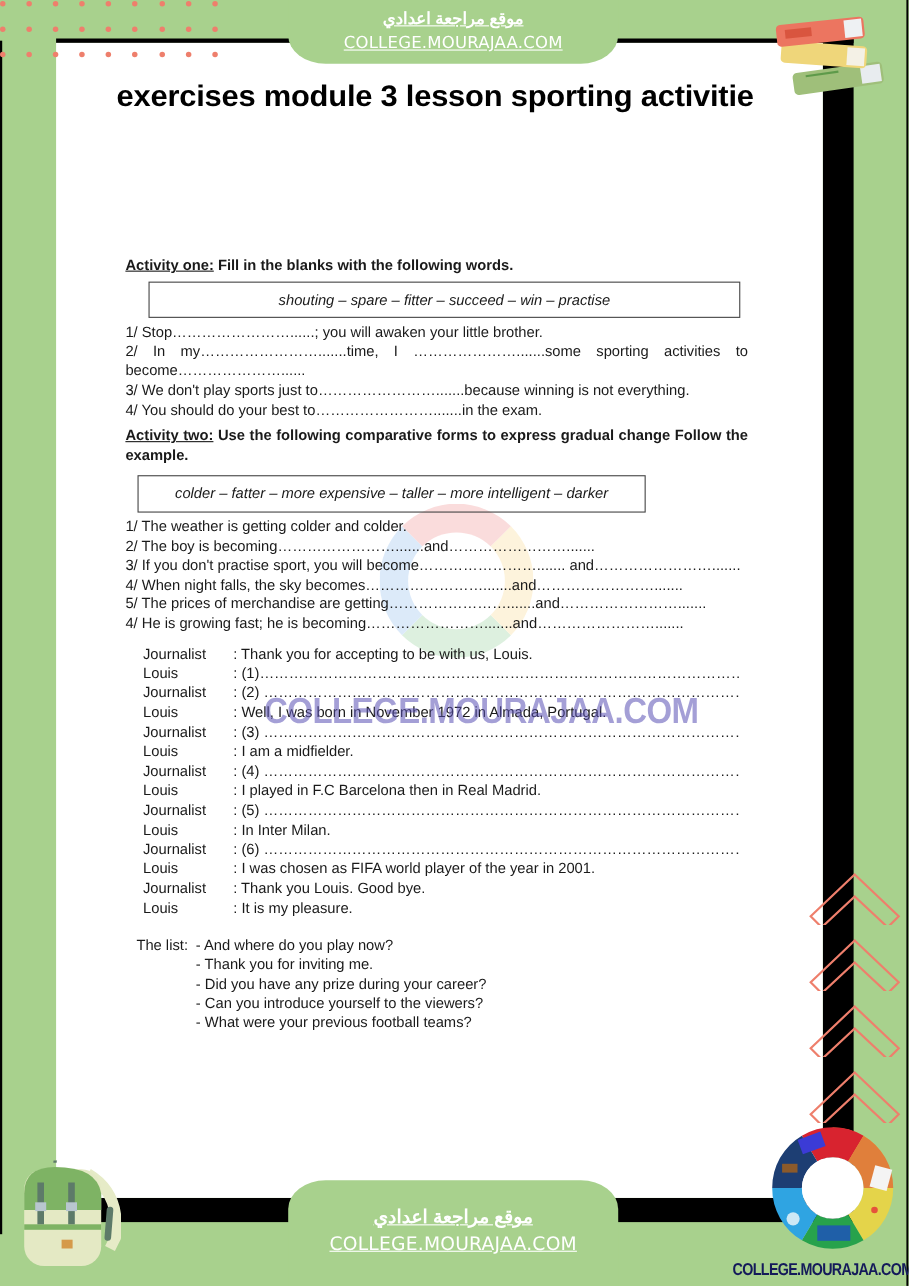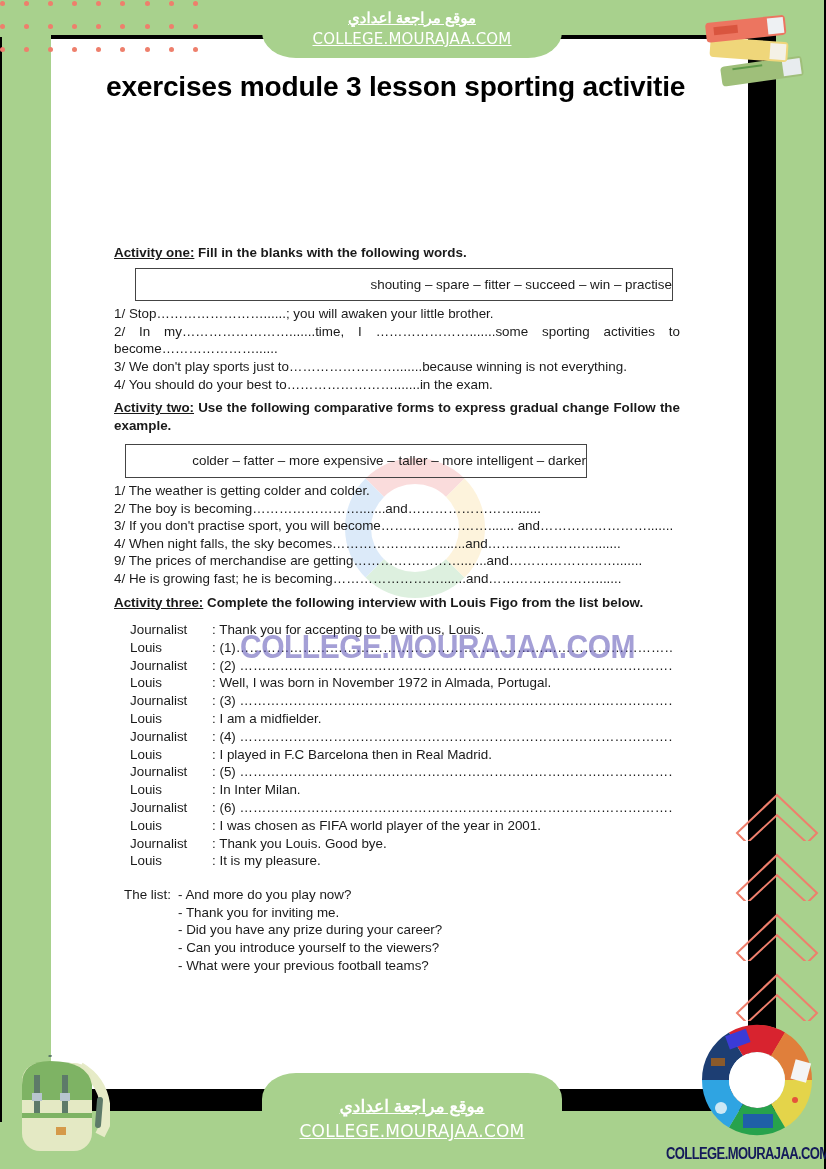--- a/index.html
+++ b/index.html
@@ -21,24 +21,24 @@
   .tab { position: absolute; background: #a8d18d; border-radius: 34px; text-align: center; color: #fff; }
   .tab-top { left: 262px; top: -30px; width: 300px; height: 88px; padding-top: 38px; border-radius: 0 0 34px 34px / 0 0 26px 26px; }
   .tab-bottom { left: 262px; top: 1073px; width: 300px; height: 110px; border-radius: 34px 34px 0 0 / 26px 26px 0 0; padding-top: 22px; }
   .tab .ar { font-family: Liberation Sans, sans-serif; font-size: 15px; font-weight: bold; text-decoration: underline; direction: rtl; line-height: 20px; }
   .tab .url { font-family: "DejaVu Sans", sans-serif; font-size: 15px; text-decoration: underline; letter-spacing: 0.2px; line-height: 22px; }
   .tab-bottom .ar { font-size: 17px; line-height: 24px; }
   .tab-bottom .url { font-size: 17px; line-height: 24px; }
 
   .doc-title { position: absolute; left: 106px; top: 72px; width: 620px; font-family: "Liberation Sans", sans-serif; font-weight: bold; font-size: 27px; letter-spacing: -0.2px; color: #000; white-space: nowrap; transform: scaleX(1.04); transform-origin: left; }
 
-  .content { position: absolute; left: 114px; top: 244px; width: 566px; font-size: 13.4px; line-height: 17.6px; }
+  .content { position: absolute; left: 114px; top: 232px; width: 566px; font-size: 13.4px; line-height: 17.6px; }
   .act-head { font-weight: bold; }
   .act-head .lbl { text-decoration: underline; }
-  .wordbox { border: 1px solid #444; text-align: right; padding: 7px 0; margin: 6px 0 4px; font-size: 13.4px; }
+  .wordbox { border: 1px solid #444; text-align: center; padding: 7px 0; margin: 6px 0 4px; font-size: 13.4px; font-style: italic; }
   .wb1 { margin-left: 21px; width: 538px; }
   .wb2 { margin-left: 11px; width: 462px; }
   .line { white-space: nowrap; }
   .just { text-align: justify; text-align-last: justify; white-space: normal; }
   .mt6 { margin-top: 6px; }
 
   .interview { margin-top: 10px; margin-left: 16px; }
   .iv-row { display: flex; line-height: 17.8px; }
   .iv-speaker { width: 82px; }
   .iv-line { white-space: nowrap; overflow: hidden; width: 460px; }
@@ -136,26 +136,23 @@
   <div class="line">4/ You should do your best to…………………….......in the exam.</div>
 
   <div class="act-head mt6" style="text-align:justify">
     <span class="lbl">Activity two:</span><span> Use the following comparative forms to express gradual change Follow the example.</span>
   </div>
   <div class="wordbox wb2" style="margin-top:10px">colder – fatter – more expensive – taller – more intelligent – darker</div>
   <div class="line">1/ The weather is getting colder and colder.</div>
   <div class="line">2/ The boy is becoming…………………….......and…………………….......</div>
   <div class="just" style="text-align-last:left">3/ If you don't practise sport, you will become……………………....... and…………………….......</div>
   <div class="line">4/ When night falls, the sky becomes…………………….......and…………………….......</div>
-  <div class="line">9/ The prices of merchandise are getting…………………….......and…………………….......</div>
+  <div class="line">5/ The prices of merchandise are getting…………………….......and…………………….......</div>
   <div class="line">4/ He is growing fast; he is becoming…………………….......and…………………….......</div>
 
-  <div class="act-head mt6">
-    <span class="lbl">Activity three:</span><span> Complete the following interview with Louis Figo from the list below.</span>
-  </div>
 
   <div class="interview">
     <div class="iv-row">
         <span class="iv-speaker">Journalist</span>
         <span class="iv-line">: Thank you for accepting to be with us, Louis.</span>
       </div>
     <div class="iv-row">
         <span class="iv-speaker">Louis</span>
         <span class="iv-line">: (1)……………………………………………………………………………………………………</span>
       </div>
@@ -205,21 +202,21 @@
       </div>
     <div class="iv-row">
         <span class="iv-speaker">Louis</span>
         <span class="iv-line">: It is my pleasure.</span>
       </div>
   </div>
 
   <div class="list">
     <div class="list-row">
         <span class="list-label">The list:</span>
-        <span>- And more do you play now?</span>
+        <span>- And where do you play now?</span>
       </div>
     <div class="list-row">
         <span class="list-label"></span>
         <span>- Thank you for inviting me.</span>
       </div>
     <div class="list-row">
         <span class="list-label"></span>
         <span>- Did you have any prize during your career?</span>
       </div>
     <div class="list-row">

